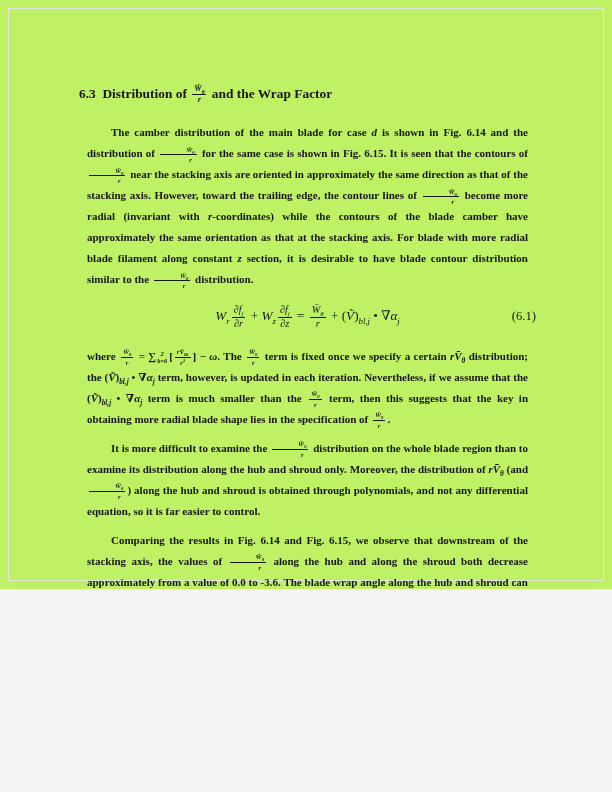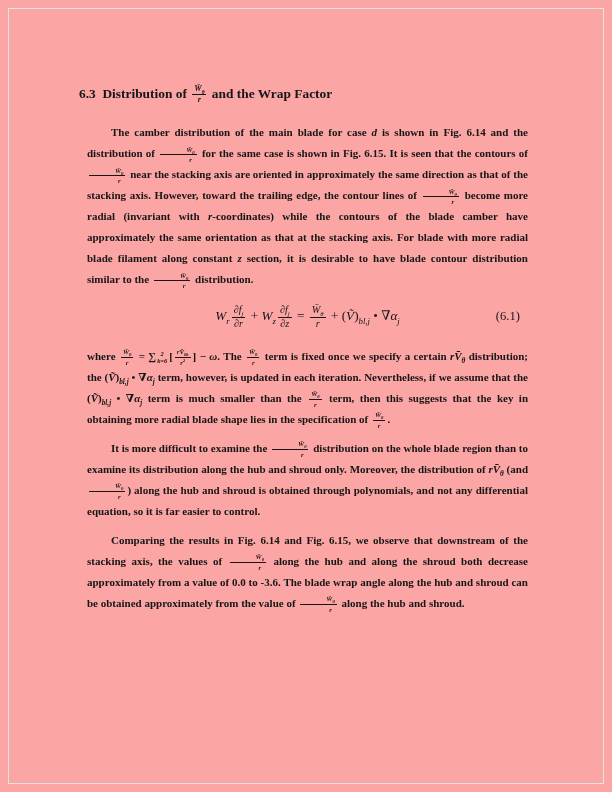--- a/index.html
+++ b/index.html
@@ -4,22 +4,22 @@
 <style>
   * { box-sizing: border-box; }
   html, body { margin: 0; padding: 0; }
   body {
     width: 612px; height: 792px;
     background: #f4f4f2;
     font-family: "Liberation Serif", "DejaVu Serif", serif;
   }
   .page {
     position: relative;
-    width: 612px; height: 792px;
-    background: #fca5a5;
+    width: 612px; height: 589px;
+    background: #bef264;
     color: #161616;
     overflow: hidden;
   }
   .scan-edge {
     position: absolute; left: 8px; top: 8px; right: 8px; bottom: 8px;
     border: 1px solid #e4e4e0;
     pointer-events: none;
   }
   .textblock {
     position: absolute;
@@ -72,21 +72,21 @@
     vertical-align: middle;
     font-size: 0.58em;
     line-height: 1.15;
     font-style: italic;
     margin: 0 2px 0 1px;
   }
   
   .eqrow {
     position: relative;
     text-align: center;
-    margin: 8px 16px 9px;
+    margin: 8px 0 9px;
     padding: 7px 0;
     font-size: 13.2px;
     line-height: 1.1;
   }
   .eqrow .frac .fnum, .eqrow .frac .fden { font-size: 0.78em; }
   .eqtag {
     position: absolute;
     right: 0; top: 50%;
     transform: translateY(-50%);
     font-size: 12.6px;

